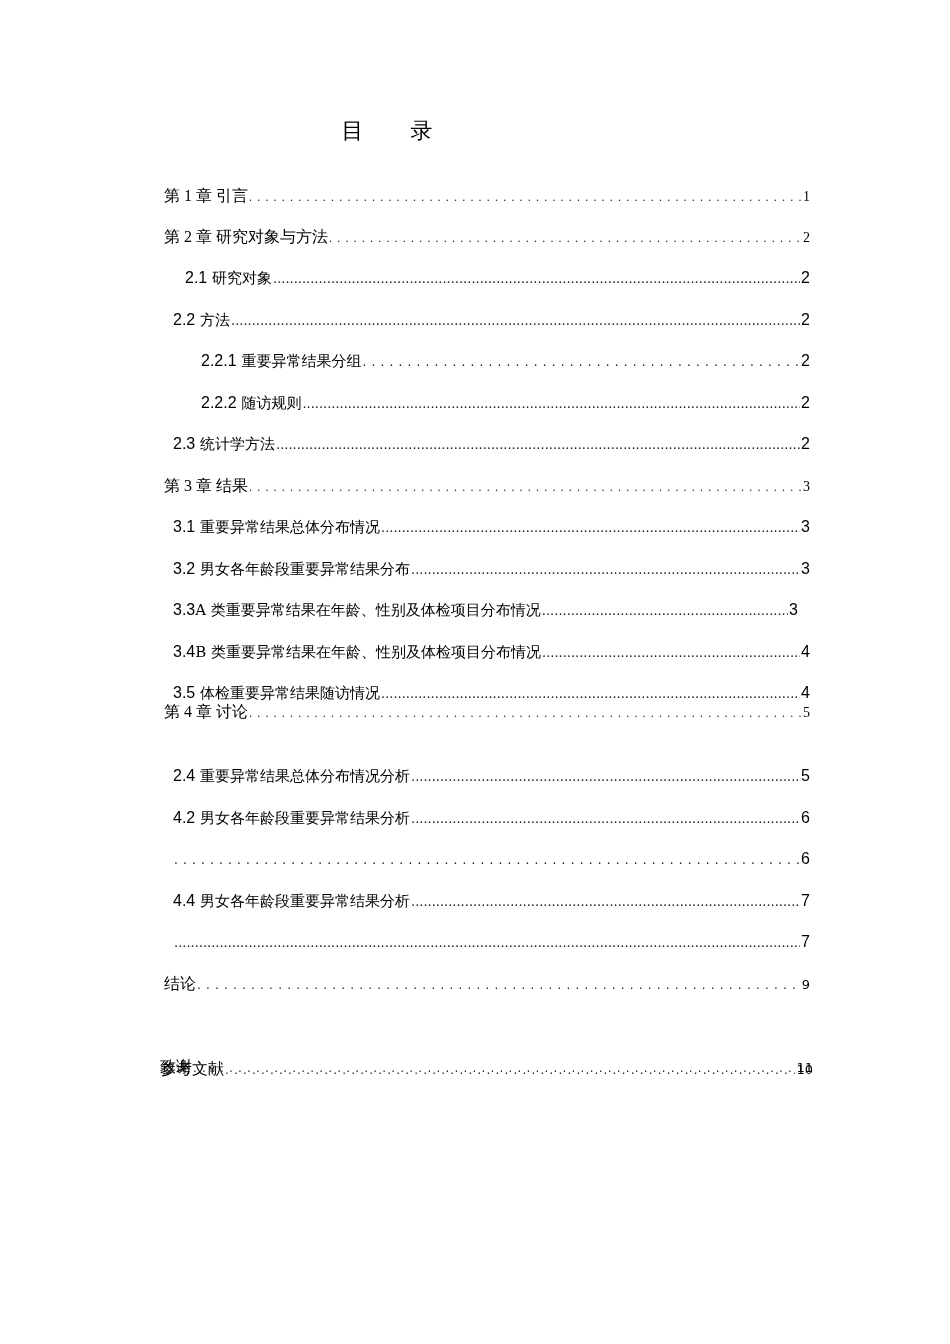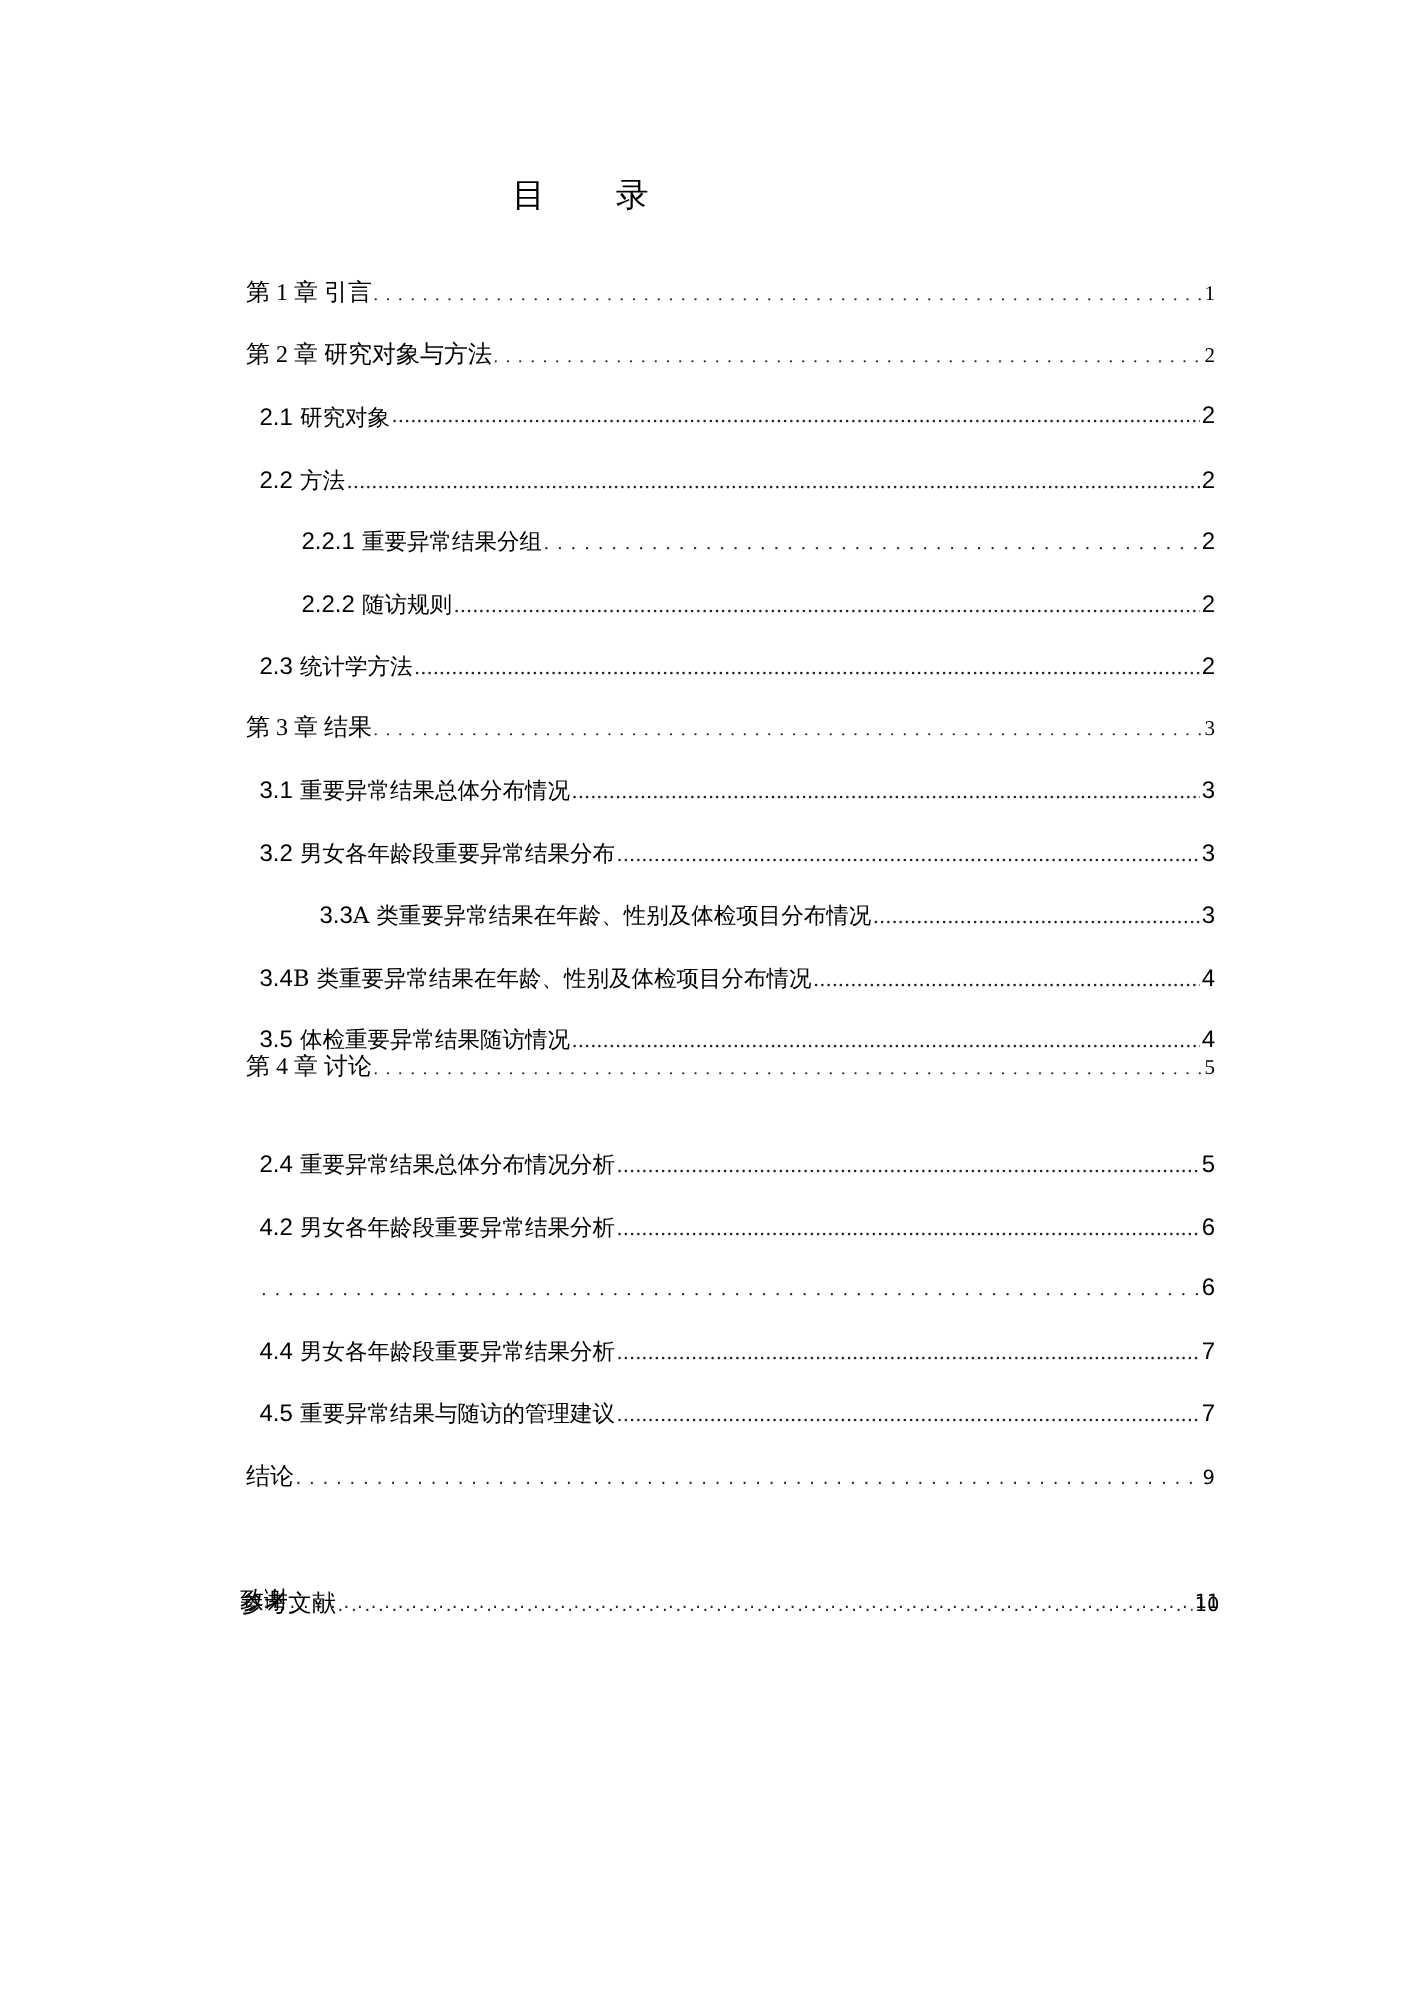--- a/index.html
+++ b/index.html
@@ -111,21 +111,21 @@
     <span class="leader">...............................................................................................................................</span>
     <span class="page">1</span>
   </div>
 
   <div class="toc-entry lvl-chapter" style="top:45px;left:164px;right:140px;">
     <span class="label">第 2 章  研究对象与方法</span>
     <span class="leader">...............................................................................................................................</span>
     <span class="page">2</span>
   </div>
 
-  <div class="toc-entry lvl-section" style="top:86px;left:173px;right:140px;align-items:center;">
+  <div class="toc-entry lvl-section" style="top:86px;left:185px;right:140px;">
     <span class="label"><span class="num">2.1</span> <span>研究对象</span></span>
     <span class="leader">...................................................................................................................................................................................................................................................................</span>
     <span class="page">2</span>
   </div>
 
   <div class="toc-entry lvl-section" style="top:128px;left:173px;right:140px;">
     <span class="label"><span class="num">2.2</span> <span>方法</span></span>
     <span class="leader">...................................................................................................................................................................................................................................................................</span>
     <span class="page">2</span>
   </div>
@@ -159,21 +159,21 @@
     <span class="leader">...................................................................................................................................................................................................................................................................</span>
     <span class="page">3</span>
   </div>
 
   <div class="toc-entry lvl-section" style="top:377px;left:173px;right:140px;">
     <span class="label"><span class="num">3.2</span> <span>男女各年龄段重要异常结果分布</span></span>
     <span class="leader">...................................................................................................................................................................................................................................................................</span>
     <span class="page">3</span>
   </div>
 
-  <div class="toc-entry lvl-section" style="top:418px;left:173px;right:140px;margin-left:40px;">
+  <div class="toc-entry lvl-section" style="top:418px;left:173px;right:152px;">
     <span class="label"><span class="num">3.3</span><span>A 类重要异常结果在年龄、性别及体检项目分布情况</span></span>
     <span class="leader">...................................................................................................................................................................................................................................................................</span>
     <span class="page">3</span>
   </div>
 
   <div class="toc-entry lvl-section" style="top:460px;left:173px;right:140px;">
     <span class="label"><span class="num">3.4</span><span>B 类重要异常结果在年龄、性别及体检项目分布情况</span></span>
     <span class="leader">...................................................................................................................................................................................................................................................................</span>
     <span class="page">4</span>
   </div>
@@ -207,21 +207,20 @@
     <span class="page">6</span>
   </div>
 
   <div class="toc-entry lvl-section" style="top:709px;left:173px;right:140px;">
     <span class="label"><span class="num">4.4</span> <span>男女各年龄段重要异常结果分析</span></span>
     <span class="leader">...................................................................................................................................................................................................................................................................</span>
     <span class="page">7</span>
   </div>
 
   <div class="toc-entry lvl-section" style="top:750px;left:173px;right:140px;">
-    <span class="label"><span class="num">4.5</span> <span>重要异常结果与随访的管理建议</span></span>
     <span class="leader">...................................................................................................................................................................................................................................................................</span>
     <span class="page">7</span>
   </div>
 
   <div class="toc-entry lvl-back" style="top:792px;left:164px;right:140px;">
     <span class="label">结论</span>
     <span class="leader">...............................................................................................................................</span>
     <span class="page">9</span>
   </div>
 

